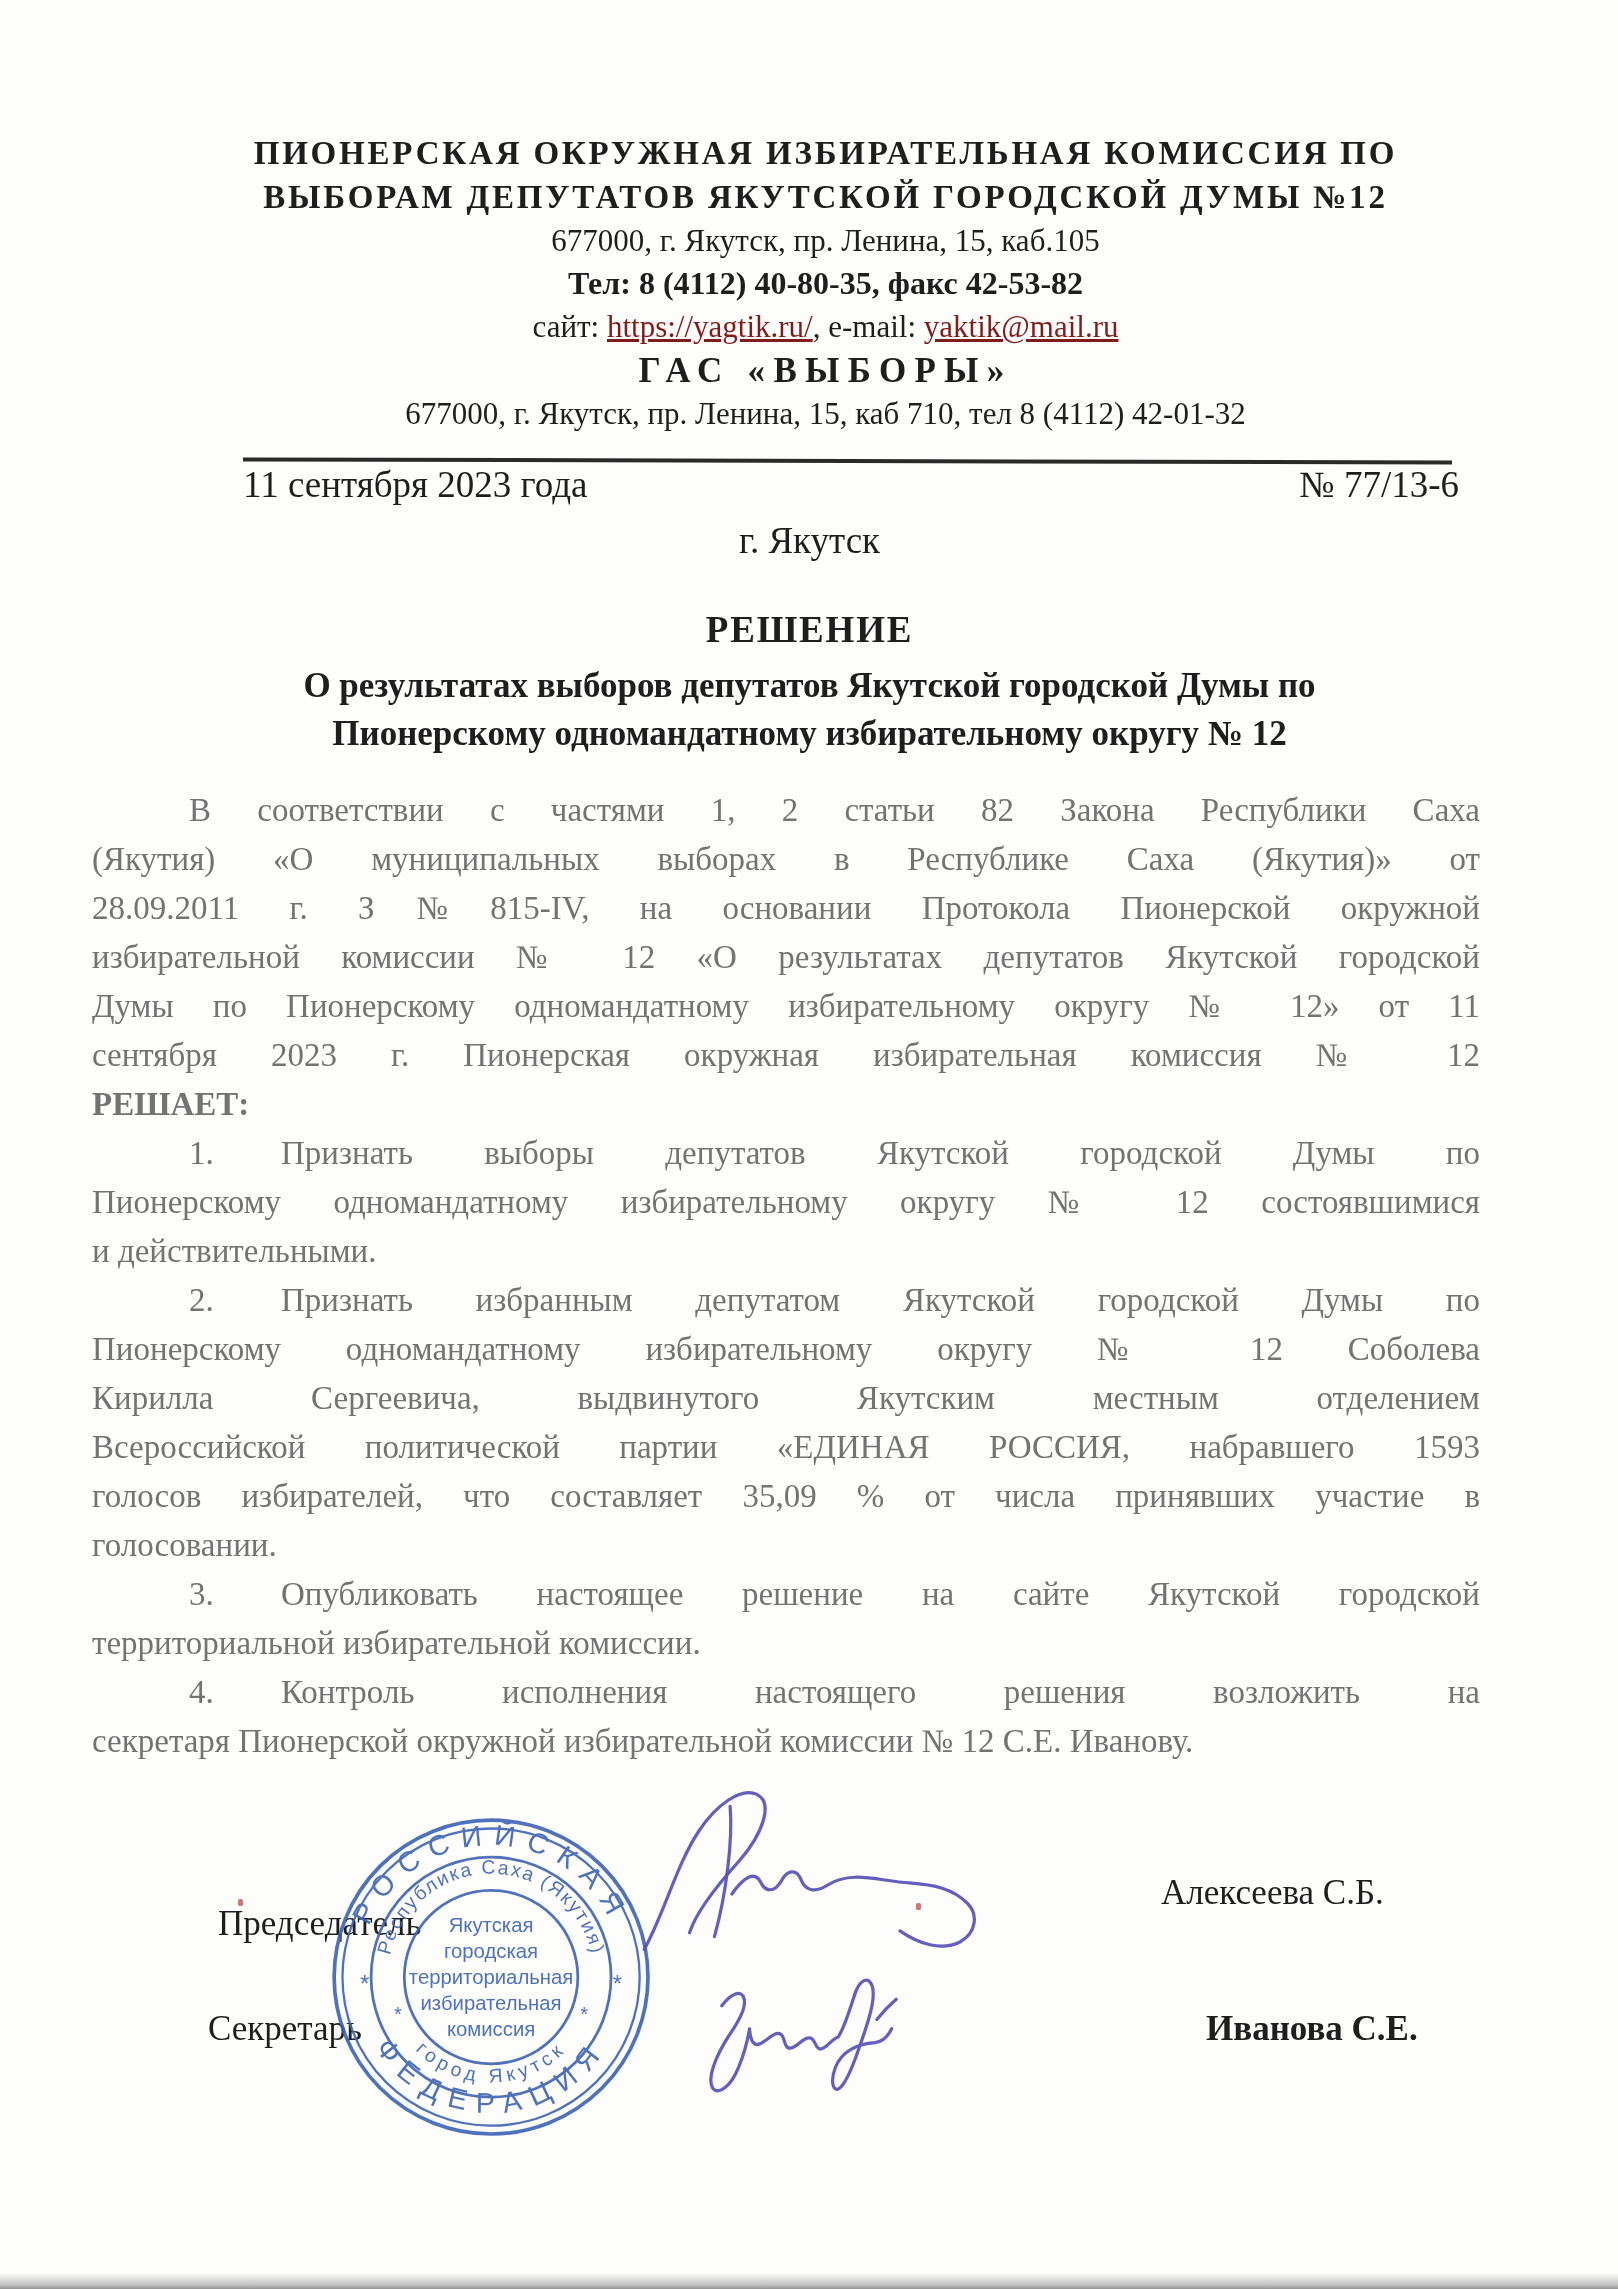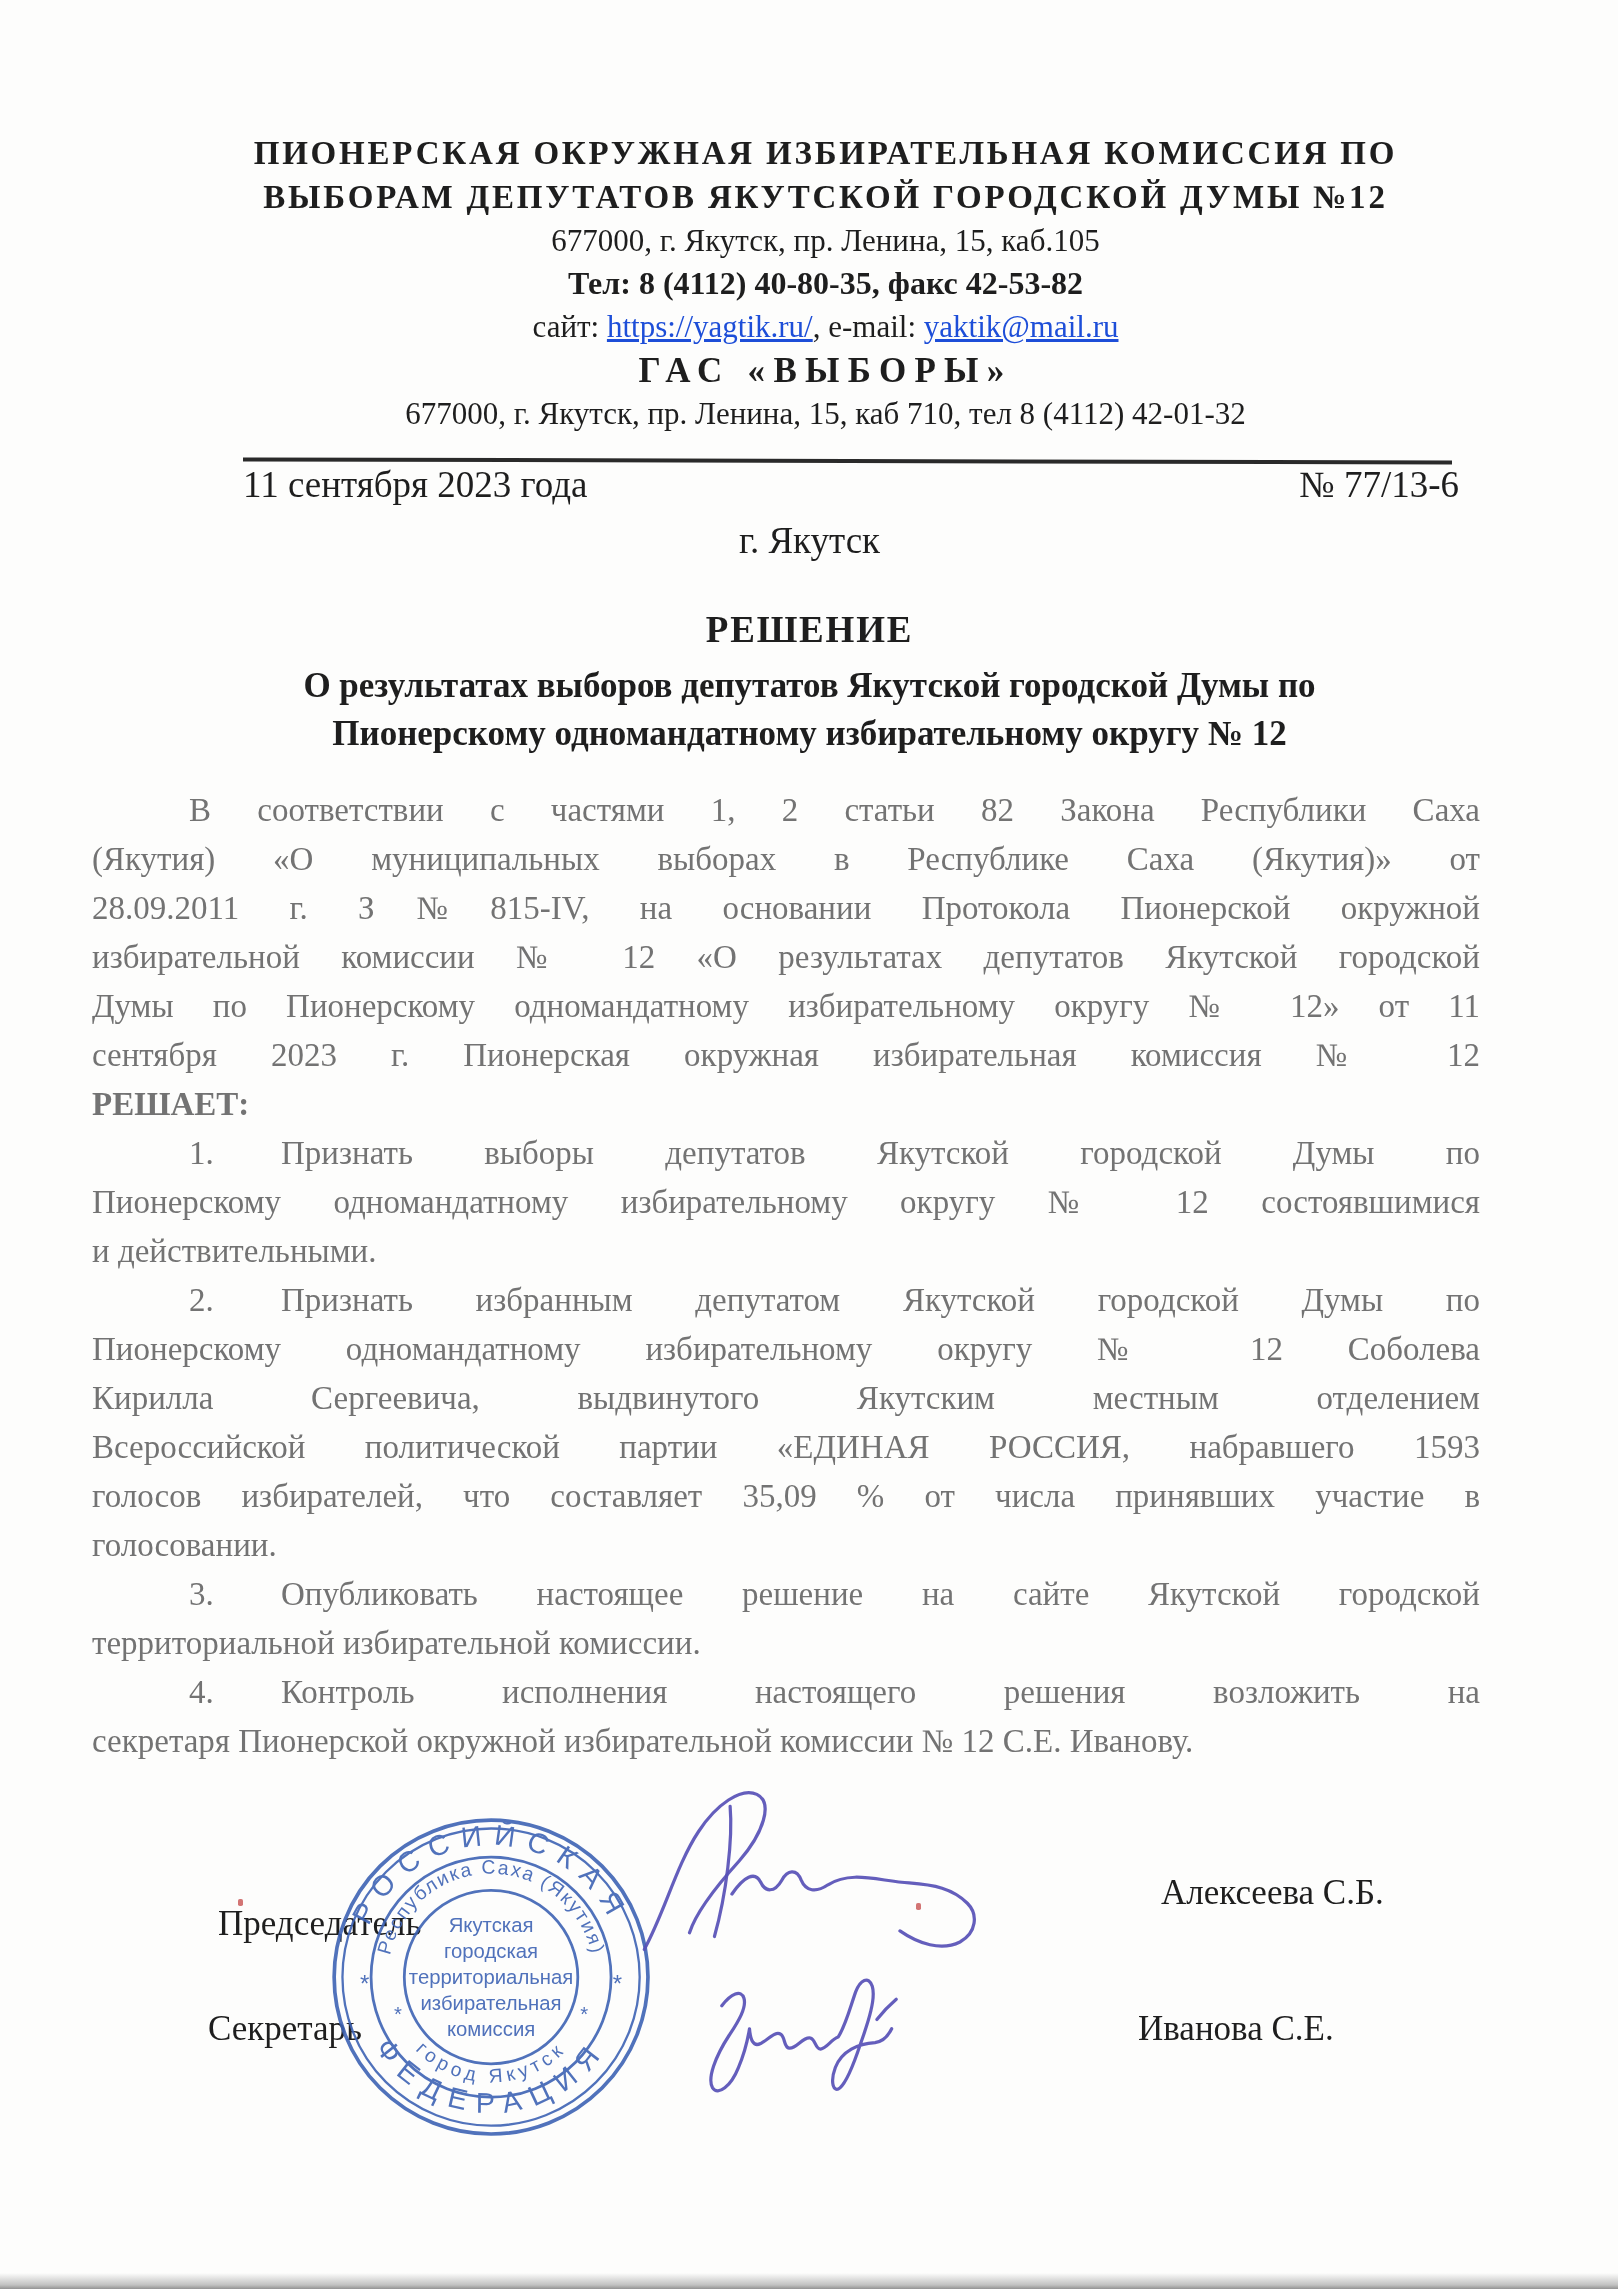--- a/index.html
+++ b/index.html
@@ -11,21 +11,21 @@
     overflow:hidden;
     font-family:"Liberation Serif","DejaVu Serif",serif;
     color:#1e1e1e;
   }
   
   .letterhead{padding-top:131px;text-align:center;margin-left:32px;}
   .lh-title{font-weight:700;font-size:33px;line-height:44px;letter-spacing:2.8px;}
   .lh-addr{font-size:31px;line-height:43px;}
   .lh-tel{font-weight:700;font-size:32px;line-height:43px;}
   .lh-site{font-size:31px;line-height:43px;}
-  .lh-site a{color:#1d4ed8;}
+  .lh-site a{color:#7f1d1d;}
   .lh-gas{font-weight:700;font-size:35px;line-height:45px;letter-spacing:8.3px;}
   .lh-addr2{font-size:31px;line-height:42px;}
   
   .rule{margin:24px 0 0 243px;width:1209px;height:3.7px;background:#2a2a2a;transform:rotate(0.15deg);}
   .meta-row{margin:1px 138px 0 208px;display:flex;justify-content:space-between;
             padding:0 22px 0 35px;font-size:37px;line-height:42px;}
   .city{margin-top:14.8px;text-align:center;font-size:37px;line-height:42px;}
   
   .heading{margin-top:46px;text-align:center;font-weight:700;font-size:37px;line-height:44px;letter-spacing:1.8px;}
   .subtitle{margin-top:9.2px;text-align:center;font-weight:700;font-size:35px;line-height:48px;}
@@ -114,21 +114,21 @@
       </div>
       <div>
         <div class="bline ind"><span class="num">4.</span>Контроль исполнения настоящего решения возложить на</div>
         <div class="bline last">секретаря Пионерской окружной избирательной комиссии № 12 С.Е. Иванову.</div>
       </div>
     </div>
 
   <div class="sig-item" style="left:218px;top:1903px;">Председатель</div>
   <div class="sig-item" style="left:1161px;top:1872px;">Алексеева С.Б.</div>
   <div class="sig-item" style="left:208px;top:2008px;">Секретарь</div>
-  <div class="sig-item" style="left:1138px;top:2008px;">Иванова С.Е.</div>
+  <div class="sig-item" style="left:1206px;top:2008px;font-weight:bold;">Иванова С.Е.</div>
 
   <svg class="overlay" width="1619" height="2290" viewBox="0 0 1754 2481">
     <defs>
       <path id="arcOutTop" d="M -143 0 A 143 143 0 0 1 143 0"></path>
       <path id="arcOutBot" d="M -147 0 A 147 147 0 0 0 147 0"></path>
       <path id="arcMidTop" d="M -112 0 A 112 112 0 0 1 112 0"></path>
       <path id="arcMidBot" d="M -114 0 A 114 114 0 0 0 114 0"></path>
     </defs>
 
     <g class="stamp" transform="translate(532,2142)">

